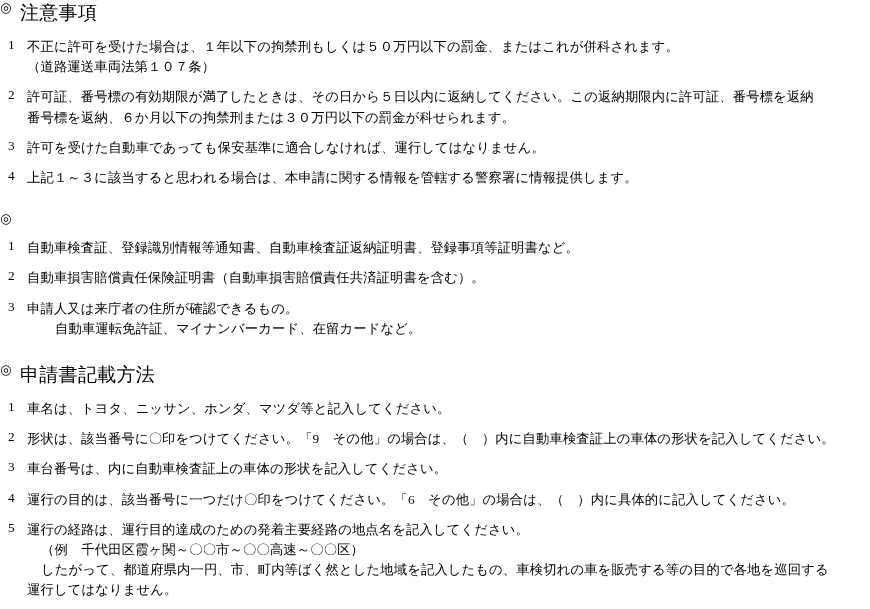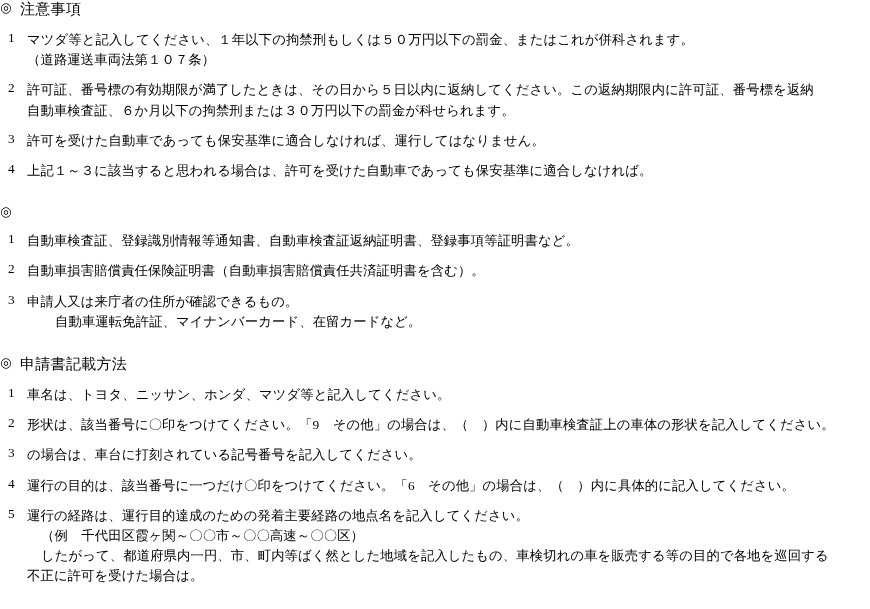--- a/index.html
+++ b/index.html
@@ -31,21 +31,21 @@
     align-items: flex-start;
     margin-bottom: 2px;
   }
   .heading .marker {
     width: 20px;
     flex: 0 0 20px;
     text-align: left;
     font-size: 13.3px;
   }
   .heading .htext {
-    font-size: 15px;
+    font-size: 19px;
     letter-spacing: 0.3px;
   }
   
   .item {
     display: flex;
     align-items: flex-start;
     margin-bottom: 1px;
   }
   .item .num {
     width: 27px;
@@ -80,47 +80,47 @@
   <div class="section">
     <div class="heading">
       <span class="marker">◎</span>
       <span class="htext">注意事項</span>
     </div>
     <div class="gap-sm"></div>
 
     <div class="item">
       <span class="num">1</span>
       <span class="body">
-        <span class="line indent1">マツダ等と記入してください、１年以下の拘禁刑もしくは５０万円以下の罰金、またはこれが併科されます。</span>
+        <span class="line indent1">不正に許可を受けた場合は、１年以下の拘禁刑もしくは５０万円以下の罰金、またはこれが併科されます。</span>
         <span class="line indent1">（道路運送車両法第１０７条）</span>
       </span>
     </div>
     <div class="gap-sm"></div>
 
     <div class="item">
       <span class="num">2</span>
       <span class="body tight">
         <span class="line indent1">許可証、番号標の有効期限が満了したときは、その日から５日以内に返納してください。この返納期限内に許可証、番号標を返納</span>
-        <span class="line indent1">自動車検査証、６か月以下の拘禁刑または３０万円以下の罰金が科せられます。</span>
+        <span class="line indent1">番号標を返納、６か月以下の拘禁刑または３０万円以下の罰金が科せられます。</span>
       </span>
     </div>
     <div class="gap-sm"></div>
 
     <div class="item">
       <span class="num">3</span>
       <span class="body">
         <span class="line indent1">許可を受けた自動車であっても保安基準に適合しなければ、運行してはなりません。</span>
       </span>
     </div>
     <div class="gap-sm"></div>
 
     <div class="item">
       <span class="num">4</span>
       <span class="body">
-        <span class="line indent1">上記１～３に該当すると思われる場合は、許可を受けた自動車であっても保安基準に適合しなければ。</span>
+        <span class="line indent1">上記１～３に該当すると思われる場合は、本申請に関する情報を管轄する警察署に情報提供します。</span>
       </span>
     </div>
   </div>
 
   <div class="gap-lg"></div>
 
   <div class="section">
     <div class="heading">
       <span class="marker">◎</span>
     </div>
@@ -172,39 +172,39 @@
       <span class="num">2</span>
       <span class="body">
         <span class="line indent1">形状は、該当番号に〇印をつけてください。「9　その他」の場合は、（　）内に自動車検査証上の車体の形状を記入してください。</span>
       </span>
     </div>
     <div class="gap-sm"></div>
 
     <div class="item">
       <span class="num">3</span>
       <span class="body">
-        <span class="line indent1">の場合は、車台に打刻されている記号番号を記入してください。</span>
+        <span class="line indent1">車台番号は、内に自動車検査証上の車体の形状を記入してください。</span>
       </span>
     </div>
     <div class="gap-sm"></div>
 
     <div class="item">
       <span class="num">4</span>
       <span class="body">
         <span class="line indent1">運行の目的は、該当番号に一つだけ〇印をつけてください。「6　その他」の場合は、（　）内に具体的に記入してください。</span>
       </span>
     </div>
     <div class="gap-sm"></div>
 
     <div class="item">
       <span class="num">5</span>
       <span class="body tight">
         <span class="line indent1">運行の経路は、運行目的達成のための発着主要経路の地点名を記入してください。</span>
         <span class="line indent2">（例　千代田区霞ヶ関～〇〇市～〇〇高速～〇〇区）</span>
         <span class="line indent2">したがって、都道府県内一円、市、町内等ばく然とした地域を記入したもの、車検切れの車を販売する等の目的で各地を巡回する</span>
-        <span class="line indent1">不正に許可を受けた場合は。</span>
+        <span class="line indent1">運行してはなりません。</span>
       </span>
     </div>
     <div class="gap-sm"></div>
 
   </div>
 
 </div>
 
 </body></html>

